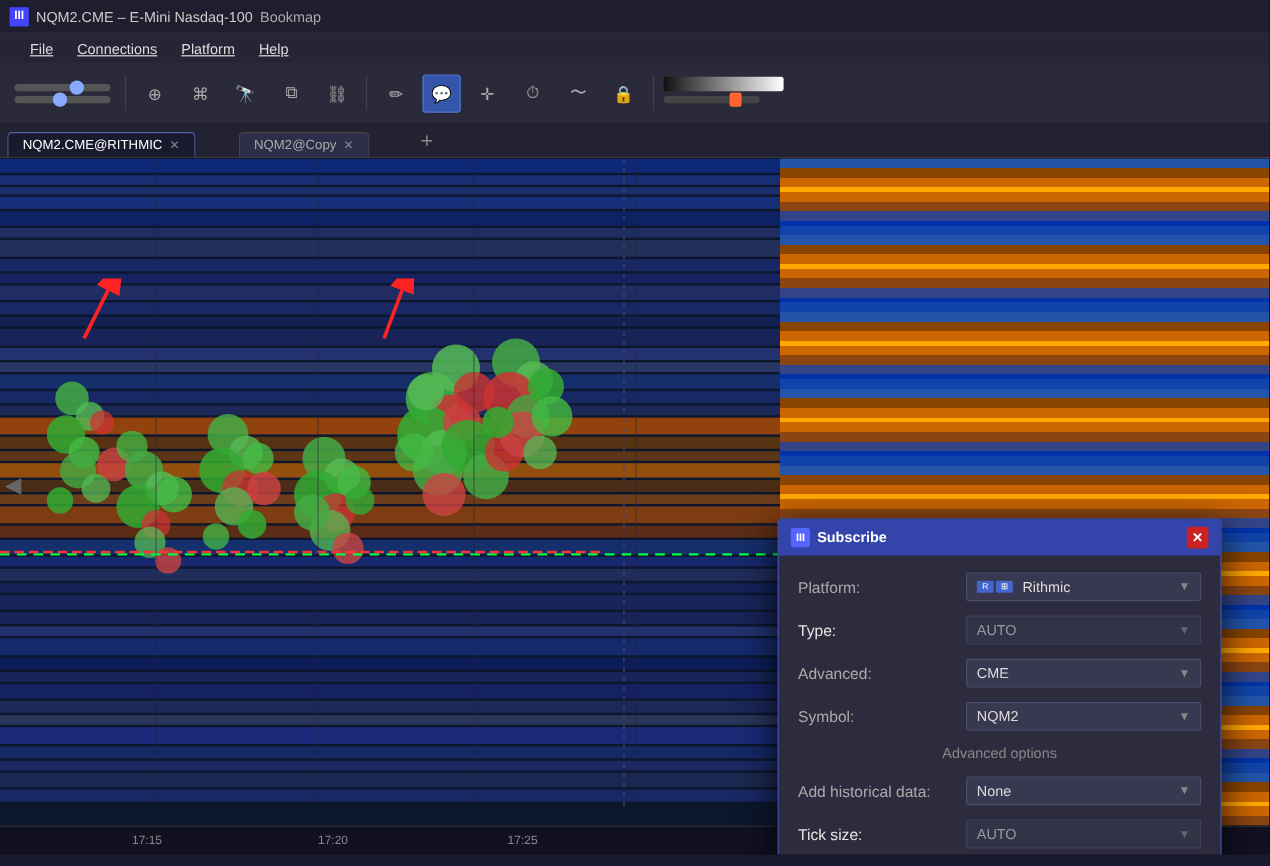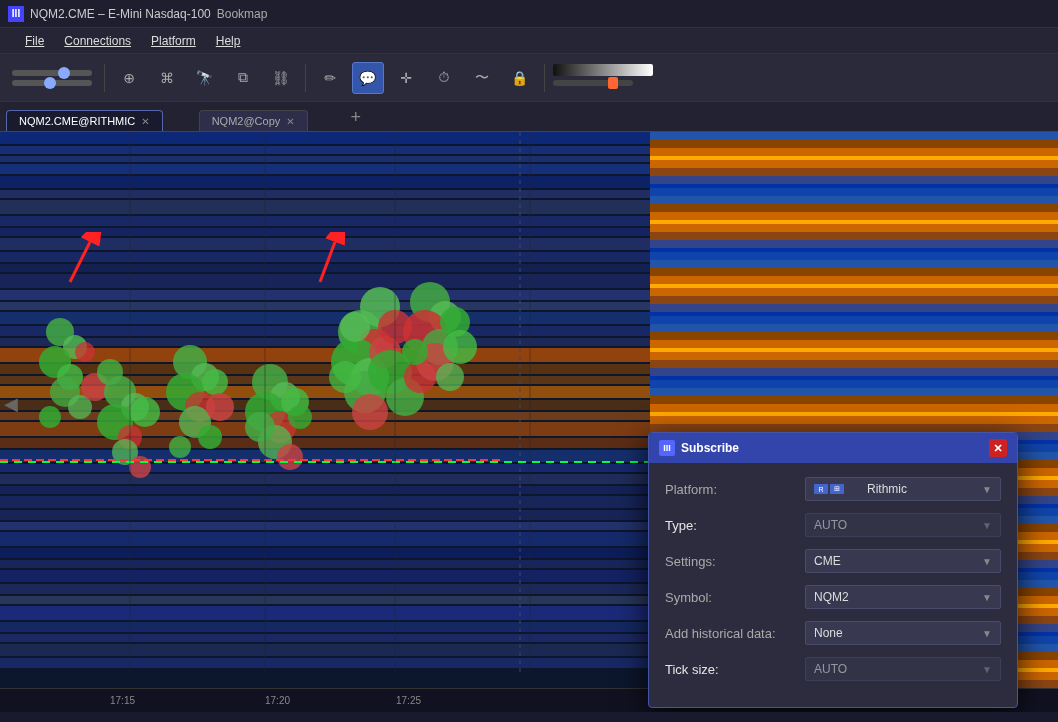--- a/index.html
+++ b/index.html
@@ -483,21 +483,21 @@
     <line x1="530" y1="0" x2="530" y2="540" stroke="#223" stroke-width="1" opacity="0.5"></line>
   </svg>
 
   <div id="heatmap-right"></div>
 
   <div style="position:absolute; left:4px; top:45%; color:#666; font-size:18px; z-index:5;">◀</div>
 
   <div class="time-labels">
     <span class="time-label" style="left: 110px;">17:15</span>
     <span class="time-label" style="left: 265px;">17:20</span>
-    <span class="time-label" style="left: 396px;">17:25</span>
+    <span class="time-label" style="left: 423px;">17:25</span>
   </div>
 
   <svg style="position:absolute; top:100px; left:30px; z-index:10; pointer-events:none;" width="80" height="60">
     <defs>
       <marker id="arrowhead1" markerWidth="10" markerHeight="7" refX="0" refY="3.5" orient="auto">
         <polygon points="0 0, 10 3.5, 0 7" fill="#ff2222"></polygon>
       </marker>
     </defs>
     <line x1="40" y1="50" x2="60" y2="10" stroke="#ff2222" stroke-width="3" marker-end="url(#arrowhead1)"></line>
   </svg>
@@ -529,55 +529,56 @@
           <span>Subscribe</span>
         </div>
         <button class="modal-close-btn">✕</button>
       </div>
 
       <div class="modal-body">
 
         <div class="form-row">
           <span class="form-label">Platform:</span>
           <div class="form-select">
-            <div style="display:flex; align-items:center; gap:19px;">
+            <div style="display:flex; align-items:center; gap:4px;">
               <div class="platform-icons">
                 <div class="platform-icon-box">R</div>
                 <div class="platform-icon-box">⊞</div>
               </div>
               <span>Rithmic</span>
             </div>
             <span class="chevron">▼</span>
           </div>
         </div>
 
         <div class="form-row">
           <span class="form-label muted">Type:</span>
           <div class="form-select" style="opacity:0.6;">
             <span>AUTO</span>
             <span class="chevron">▼</span>
           </div>
         </div>
 
         <div class="form-row">
-          <span class="form-label">Settings:</span>
+          <span class="form-label">Advanced:</span>
           <div class="form-select">
             <span>CME</span>
             <span class="chevron">▼</span>
           </div>
         </div>
 
         <div class="form-row">
           <span class="form-label">Symbol:</span>
           <div class="form-select">
             <span>NQM2</span>
             <span class="chevron">▼</span>
           </div>
         </div>
 
+        <div class="advanced-section-title">Advanced options</div>
 
         <div class="form-row">
           <span class="form-label">Add historical data:</span>
           <div class="form-select">
             <span>None</span>
             <span class="chevron">▼</span>
           </div>
         </div>
 
         <div class="form-row">

